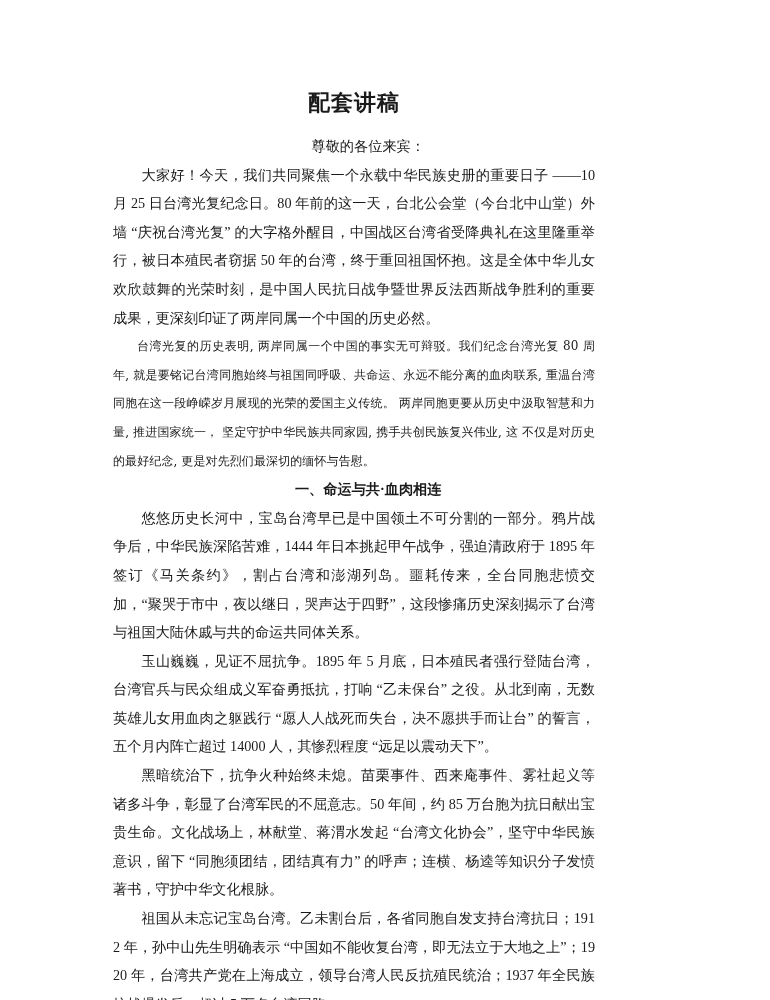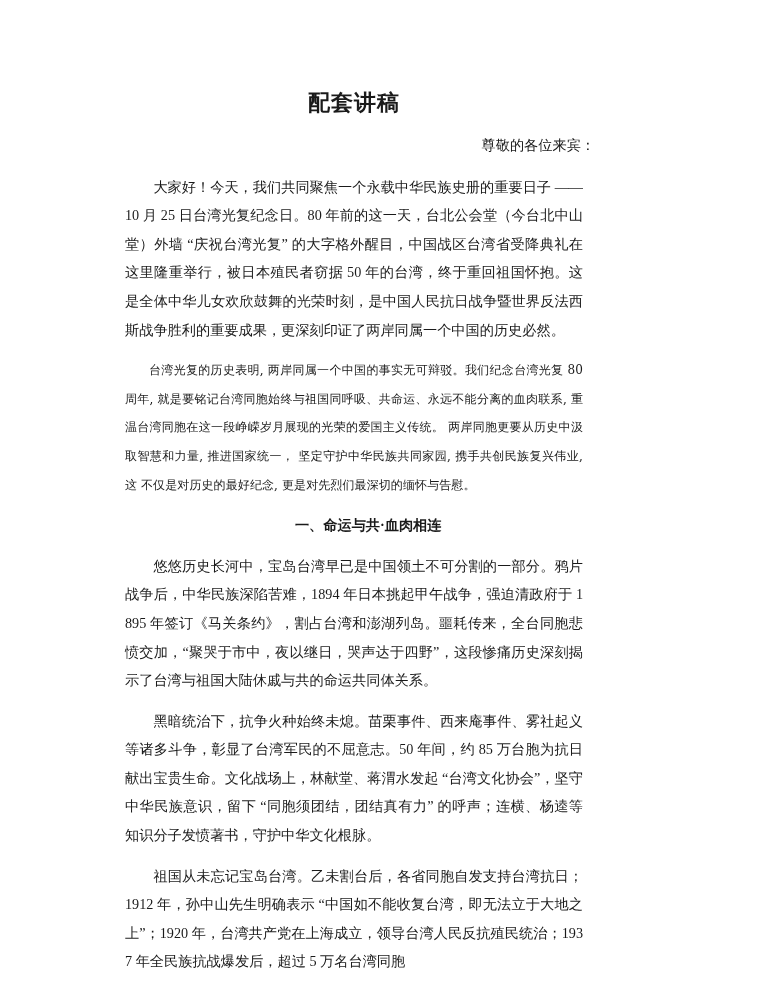--- a/index.html
+++ b/index.html
@@ -27,21 +27,21 @@
     font-size: 22px;
     font-weight: bold;
     line-height: 30px;
     margin: 0 0 14px 0;
     letter-spacing: 1px;
     font-family: "Liberation Serif", "DejaVu Serif", serif;
   }
   .para {
     font-size: 14.2px;
     line-height: 28.6px;
-    margin: 12px;
+    margin: 0;
     text-align: justify;
     text-justify: inter-ideograph;
     text-indent: 2em;
     word-break: break-all;
     font-family: "Liberation Serif", "DejaVu Serif", serif;
   }
   .para.alt {
     font-family: "DejaVu Serif", "Liberation Serif", serif;
     font-size: 12px;
     letter-spacing: 0.1px;
@@ -53,42 +53,42 @@
     margin: 0;
     text-indent: 2em;
     text-align: center;
     font-family: "Liberation Serif", "DejaVu Serif", serif;
   }
   .salutation {
     font-size: 14.2px;
     line-height: 28.6px;
     margin: 0;
     text-indent: 2em;
-    text-align: right;
-    font-family: Liberation Mono, monospace;
+    text-align: center;
   }
 </style>
 </head>
 <body>
 
 <div class="page">
 
   <h1 class="doc-title">配套讲稿</h1>
 
   <div class="body-content">
 
     <p class="salutation">尊敬的各位来宾：</p>
 
     <p class="para">大家好！今天，我们共同聚焦一个永载中华民族史册的重要日子 ——10 月 25 日台湾光复纪念日。80 年前的这一天，台北公会堂（今台北中山堂）外墙 “庆祝台湾光复” 的大字格外醒目，中国战区台湾省受降典礼在这里隆重举行，被日本殖民者窃据 50 年的台湾，终于重回祖国怀抱。这是全体中华儿女欢欣鼓舞的光荣时刻，是中国人民抗日战争暨世界反法西斯战争胜利的重要成果，更深刻印证了两岸同属一个中国的历史必然。</p>
 
     <p class="para alt">台湾光复的历史表明, 两岸同属一个中国的事实无可辩驳。我们纪念台湾光复 80 周年, 就是要铭记台湾同胞始终与祖国同呼吸、共命运、永远不能分离的血肉联系, 重温台湾同胞在这一段峥嵘岁月展现的光荣的爱国主义传统。 两岸同胞更要从历史中汲取智慧和力量, 推进国家统一， 坚定守护中华民族共同家园, 携手共创民族复兴伟业, 这 不仅是对历史的最好纪念, 更是对先烈们最深切的缅怀与告慰。</p>
 
     <p class="heading">一、命运与共·血肉相连</p>
 
-    <p class="para">悠悠历史长河中，宝岛台湾早已是中国领土不可分割的一部分。鸦片战争后，中华民族深陷苦难，1894 年日本挑起甲午战争，强迫清政府于 1895 年签订《马关条约》，割占台湾和澎湖列岛。噩耗传来，全台同胞悲愤交加，“聚哭于市中，夜以继日，哭声达于四野”，这段惨痛历史深刻揭示了台湾与祖国大陆休戚与共的命运共同体关系。</p>
+    <p class="para">悠悠历史长河中，宝岛台湾早已是中国领土不可分割的一部分。鸦片战争后，中华民族深陷苦难，1444 年日本挑起甲午战争，强迫清政府于 1895 年签订《马关条约》，割占台湾和澎湖列岛。噩耗传来，全台同胞悲愤交加，“聚哭于市中，夜以继日，哭声达于四野”，这段惨痛历史深刻揭示了台湾与祖国大陆休戚与共的命运共同体关系。</p>
 
+    <p class="para">玉山巍巍，见证不屈抗争。1895 年 5 月底，日本殖民者强行登陆台湾，台湾官兵与民众组成义军奋勇抵抗，打响 “乙未保台” 之役。从北到南，无数英雄儿女用血肉之躯践行 “愿人人战死而失台，决不愿拱手而让台” 的誓言，五个月内阵亡超过 14000 人，其惨烈程度 “远足以震动天下”。</p>
 
     <p class="para">黑暗统治下，抗争火种始终未熄。苗栗事件、西来庵事件、雾社起义等诸多斗争，彰显了台湾军民的不屈意志。50 年间，约 85 万台胞为抗日献出宝贵生命。文化战场上，林献堂、蒋渭水发起 “台湾文化协会”，坚守中华民族意识，留下 “同胞须团结，团结真有力” 的呼声；连横、杨逵等知识分子发愤著书，守护中华文化根脉。</p>
 
     <p class="para">祖国从未忘记宝岛台湾。乙未割台后，各省同胞自发支持台湾抗日；1912 年，孙中山先生明确表示 “中国如不能收复台湾，即无法立于大地之上”；1920 年，台湾共产党在上海成立，领导台湾人民反抗殖民统治；1937 年全民族抗战爆发后，超过 5 万名台湾同胞</p>
 
   </div>
 </div>
 
 </body></html>

